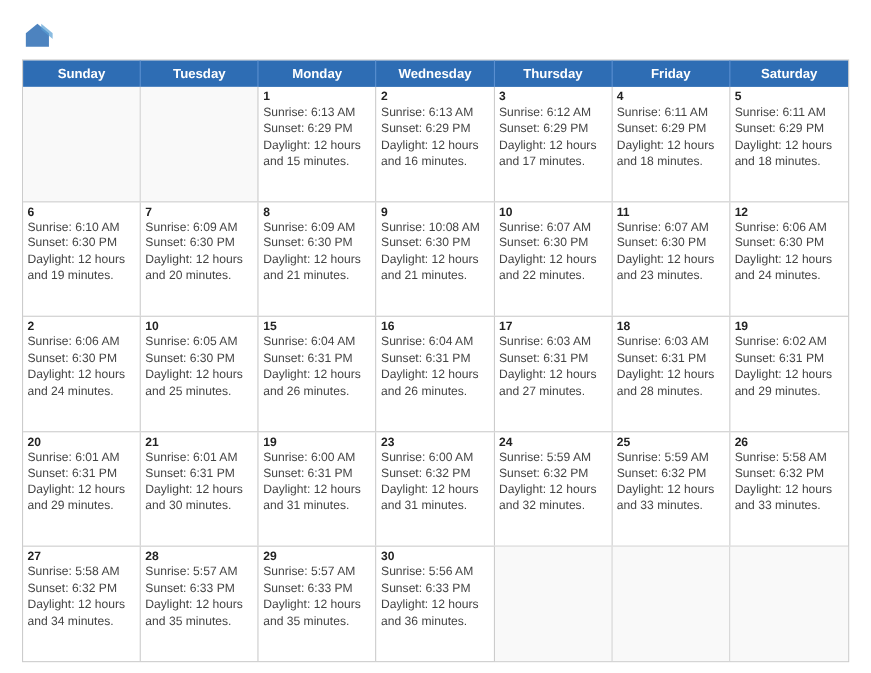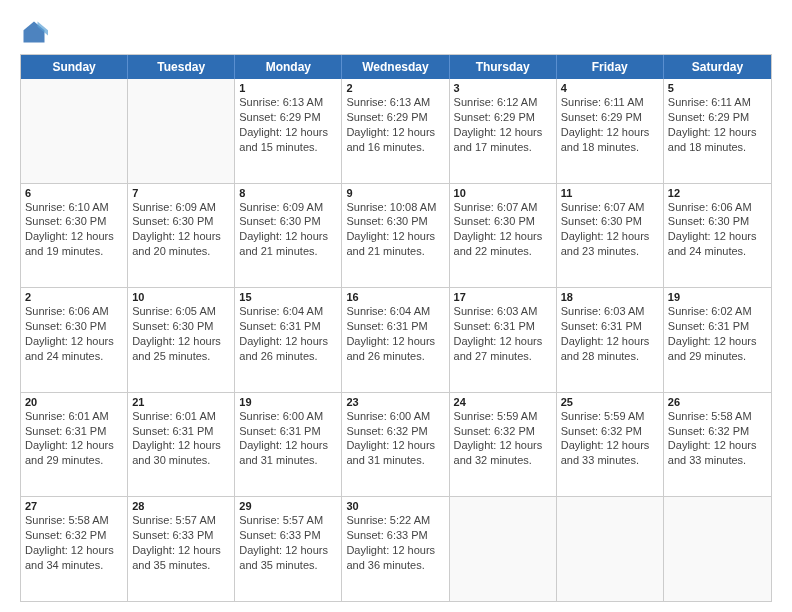--- a/index.html
+++ b/index.html
@@ -325,21 +325,21 @@
 Daylight: 12 hours and 35 minutes.</div>
           </div>
           <div class="cal-cell">
             <div class="day-number">29</div>
             <div class="cell-info" style="white-space: pre-line;">Sunrise: 5:57 AM
 Sunset: 6:33 PM
 Daylight: 12 hours and 35 minutes.</div>
           </div>
           <div class="cal-cell">
             <div class="day-number">30</div>
-            <div class="cell-info" style="white-space: pre-line;">Sunrise: 5:22 AM
+            <div class="cell-info" style="white-space: pre-line;">Sunrise: 5:56 AM
 Sunset: 6:33 PM
 Daylight: 12 hours and 36 minutes.</div>
           </div>
           <div class="cal-cell empty"></div>
           <div class="cal-cell empty"></div>
           <div class="cal-cell empty"></div>
         </div>
       </div>
   </div>
 </div>

